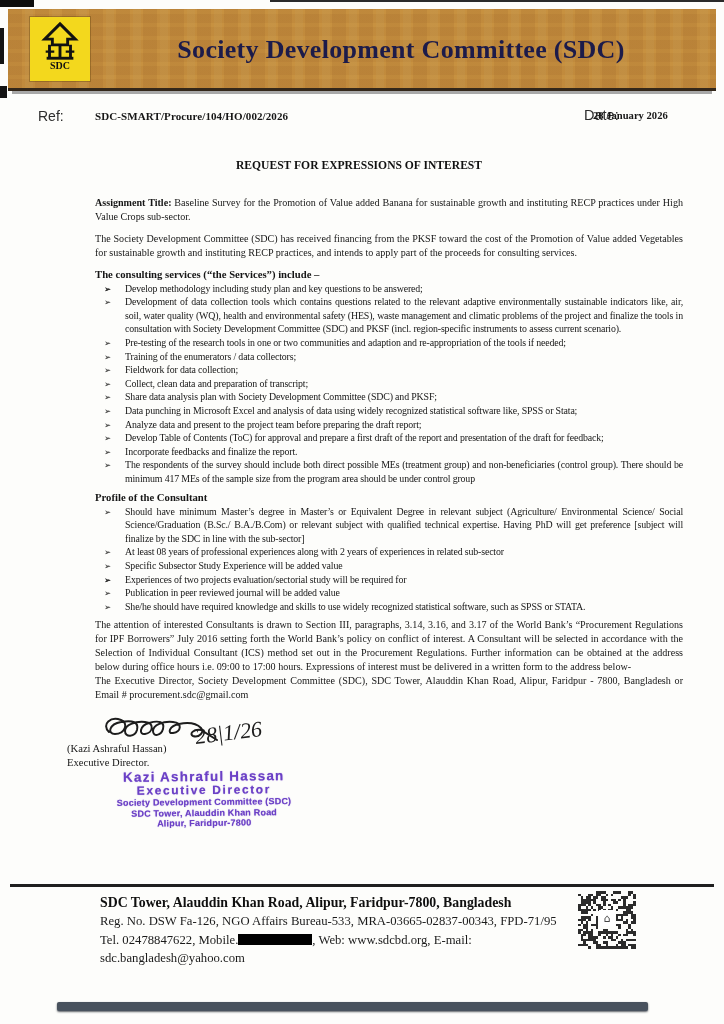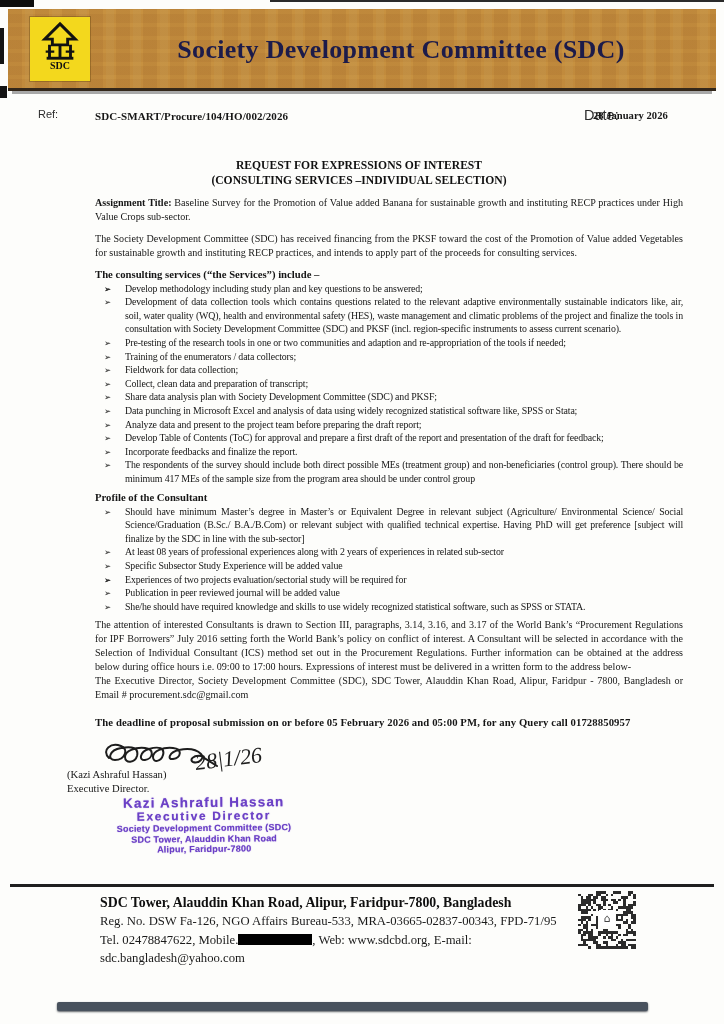--- a/index.html
+++ b/index.html
@@ -21,21 +21,21 @@
       repeating-linear-gradient(0deg, rgba(122,62,20,.08) 0 9px, rgba(0,0,0,0) 9px 13px);}
   .logo{width:60px;height:64px;background:#f3d81d;margin-left:22px;position:relative;z-index:1;display:flex;flex-direction:column;align-items:center;justify-content:flex-start;box-shadow:0 0 0 1px rgba(90,60,10,.35);}
   .logo svg{display:block;margin-top:4px;}
   .logo-text{font-size:10px;font-weight:bold;line-height:10px;color:#111;margin-top:-2px;font-family:"Liberation Serif",serif;}
   .banner-titles{flex:1;text-align:center;position:relative;z-index:1;padding:2px 10px 0 6px;}
   .title-bn{font-size:27px;font-weight:bold;color:#4f1734;line-height:32px;}
   .title-en{font-size:26px;font-weight:bold;color:#1c1b4a;line-height:30px;letter-spacing:.3px;}
 
   
   .refline{position:absolute;top:106px;left:0;right:0;height:22px;}
-  .ref-label{position:absolute;left:38px;top:2px;font-family:"Liberation Sans",sans-serif;font-size:11px;color:#2d2d2d;}
+  .ref-label{position:absolute;left:38px;top:2px;font-family:"Liberation Sans",sans-serif;font-size:14px;color:#2d2d2d;}
   .ref-value{position:absolute;left:95px;top:4px;font-size:11px;font-weight:bold;letter-spacing:.1px;}
   .date-label{position:absolute;left:584px;top:1px;font-family:"Liberation Sans",sans-serif;font-size:14.5px;color:#2d2d2d;}
   .date-value{position:absolute;left:593px;top:4px;font-size:10.6px;font-weight:bold;}
 
   
   .doc-title{position:absolute;top:158px;left:0;right:6px;text-align:center;font-weight:bold;font-size:11.6px;line-height:15px;color:#111;}
 
   
   .doc-body{position:absolute;top:196px;left:95px;width:588px;}
   .para{margin:0 0 8px;text-align:justify;font-size:10.1px;line-height:13.9px;}
@@ -96,21 +96,20 @@
 
   <div class="refline">
     <span class="ref-label">Ref:</span>
     <span class="ref-value">SDC-SMART/Procure/104/HO/002/2026</span>
     <span class="date-label">Date:</span>
     <span class="date-value">28 January 2026</span>
   </div>
 
   <div class="doc-title">
     <div>REQUEST FOR EXPRESSIONS OF INTEREST</div>
-    <div>(CONSULTING SERVICES –INDIVIDUAL SELECTION)</div>
   </div>
 
   <div class="doc-body">
     <p class="para"><b>Assignment Title:</b><span> Baseline Survey for the Promotion of Value added Banana for sustainable growth and instituting RECP practices under High Value Crops sub-sector.</span></p>
 
     <p class="para">The Society Development Committee (SDC) has received financing from the PKSF toward the cost of the Promotion of Value added Vegetables for sustainable growth and instituting RECP practices, and intends to apply part of the proceeds for consulting services.</p>
 
     <div class="sec-h">The consulting services (“the Services”) include –</div>
     <ul class="bullets">
         <li><span class="marker">➢</span></li>
@@ -135,21 +134,20 @@
         <li><span class="marker">➢</span><span>Specific Subsector Study Experience will be added value</span></li>
         <li><span class="marker">➢</span></li>
         <li><span class="marker">➢</span><span>Experiences of two projects evaluation/sectorial study will be required for</span></li>
         <li><span class="marker">➢</span><span>Publication in peer reviewed journal will be added value</span></li>
         <li><span class="marker">➢</span><span>She/he should have required knowledge and skills to use widely recognized statistical software, such as SPSS or STATA.</span></li>
       </ul>
 
     <p class="para tight">The attention of interested Consultants is drawn to Section III, paragraphs, 3.14, 3.16, and 3.17 of the World Bank’s “Procurement Regulations for IPF Borrowers” July 2016 setting forth the World Bank’s policy on conflict of interest. A Consultant will be selected in accordance with the Selection of Individual Consultant (ICS) method set out in the Procurement Regulations. Further information can be obtained at the address below during office hours i.e. 09:00 to 17:00 hours. Expressions of interest must be delivered in a written form to the address below-</p>
     <p class="para">The Executive Director, Society Development Committee (SDC), SDC Tower, Alauddin Khan Road, Alipur, Faridpur - 7800, Bangladesh or Email # procurement.sdc@gmail.com</p>
 
-    <p class="deadline">The deadline of proposal submission on or before 05 February 2026 and 05:00 PM, for any Query call 01728850957</p>
 
     <div class="sig-block">
       <svg class="sig-svg" width="150" height="42" viewBox="0 0 150 42">
         <path d="M14 20 C6 12 16 4 26 8 C34 11 30 22 20 22 C12 22 14 12 26 10 C38 8 44 10 42 18 C40 25 30 26 30 19 C30 13 40 9 50 10 C60 11 58 21 50 22 C44 23 44 14 54 11 C64 8 70 10 68 17 C66 24 58 25 58 19 C58 13 68 9 78 10 C88 11 86 20 78 21 C72 22 74 14 84 12 C94 10 102 12 106 16 C110 20 104 26 98 24 C94 22 98 17 106 18 L122 28" fill="none" stroke="#1d1d1d" stroke-width="2" stroke-linecap="round"></path>
       </svg>
       <span class="hand-date">28|1/26</span>
       <div class="sig-name">(Kazi Ashraful Hassan)</div>
       <div class="sig-title">Executive Director.</div>
       <div class="stamp">
         <div class="s0">Kazi Ashraful Hassan</div>

